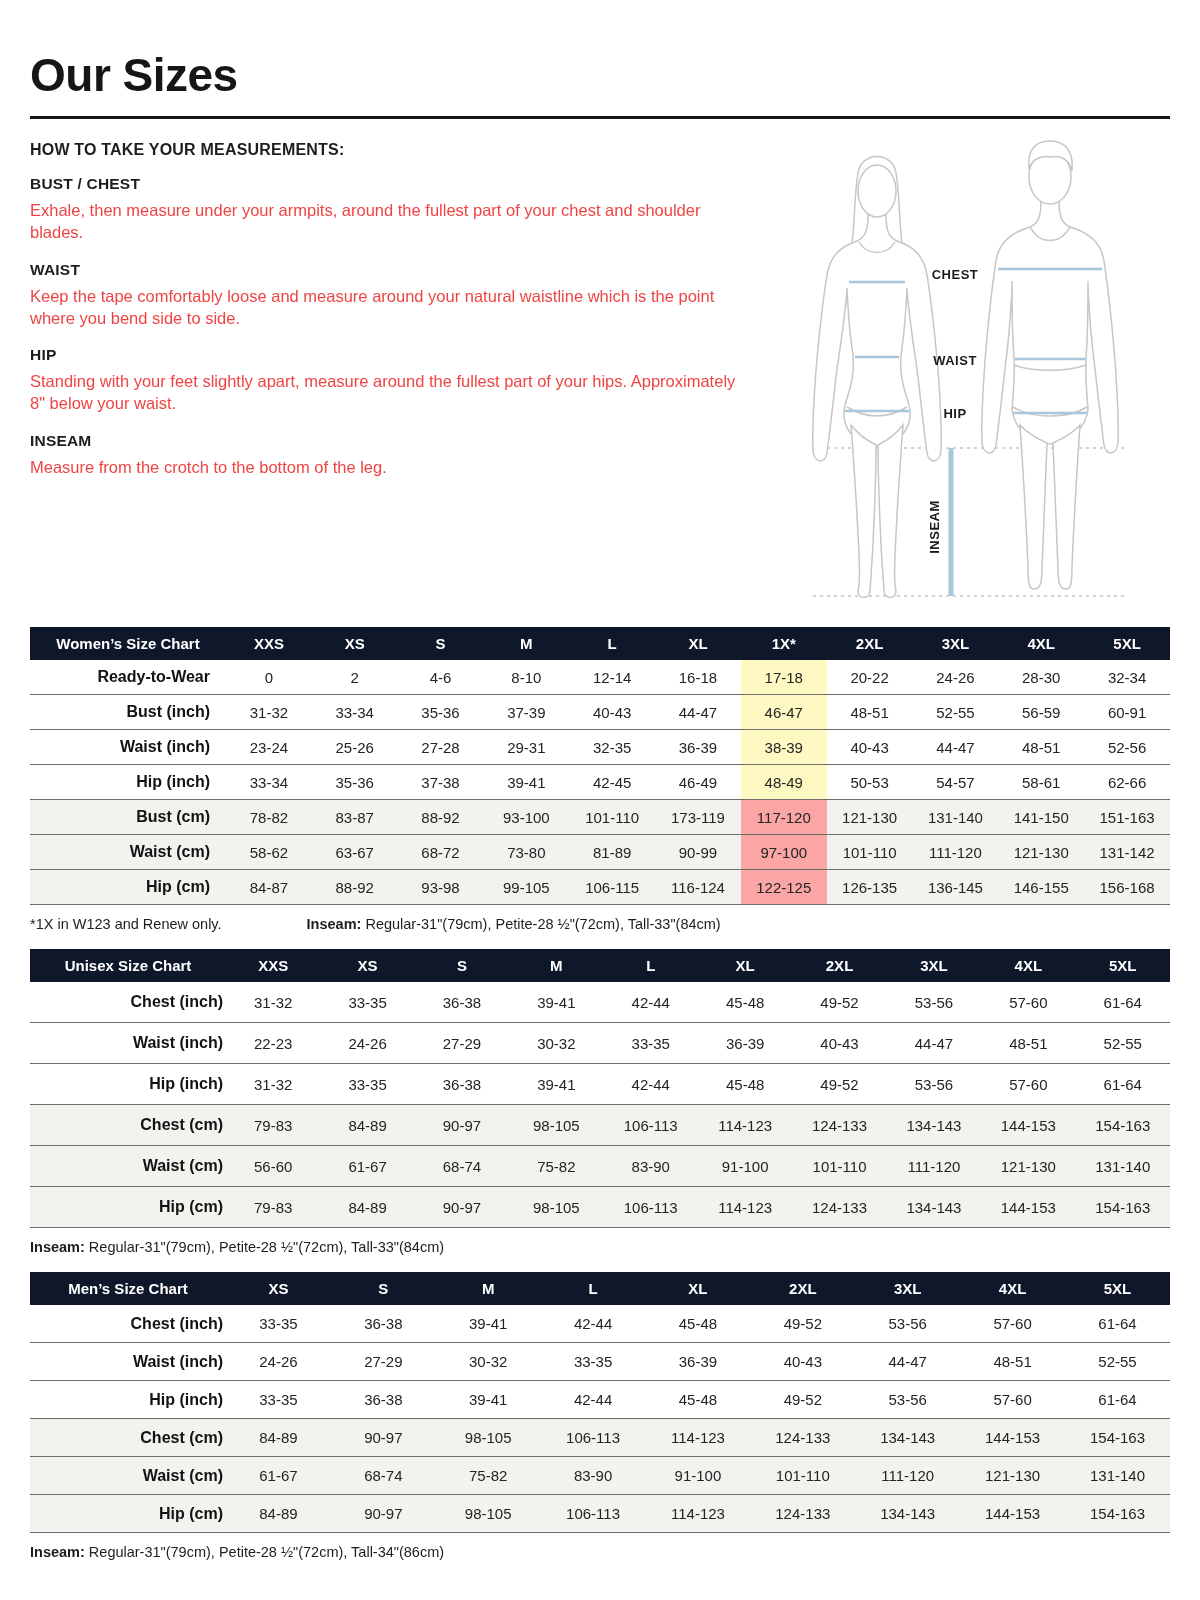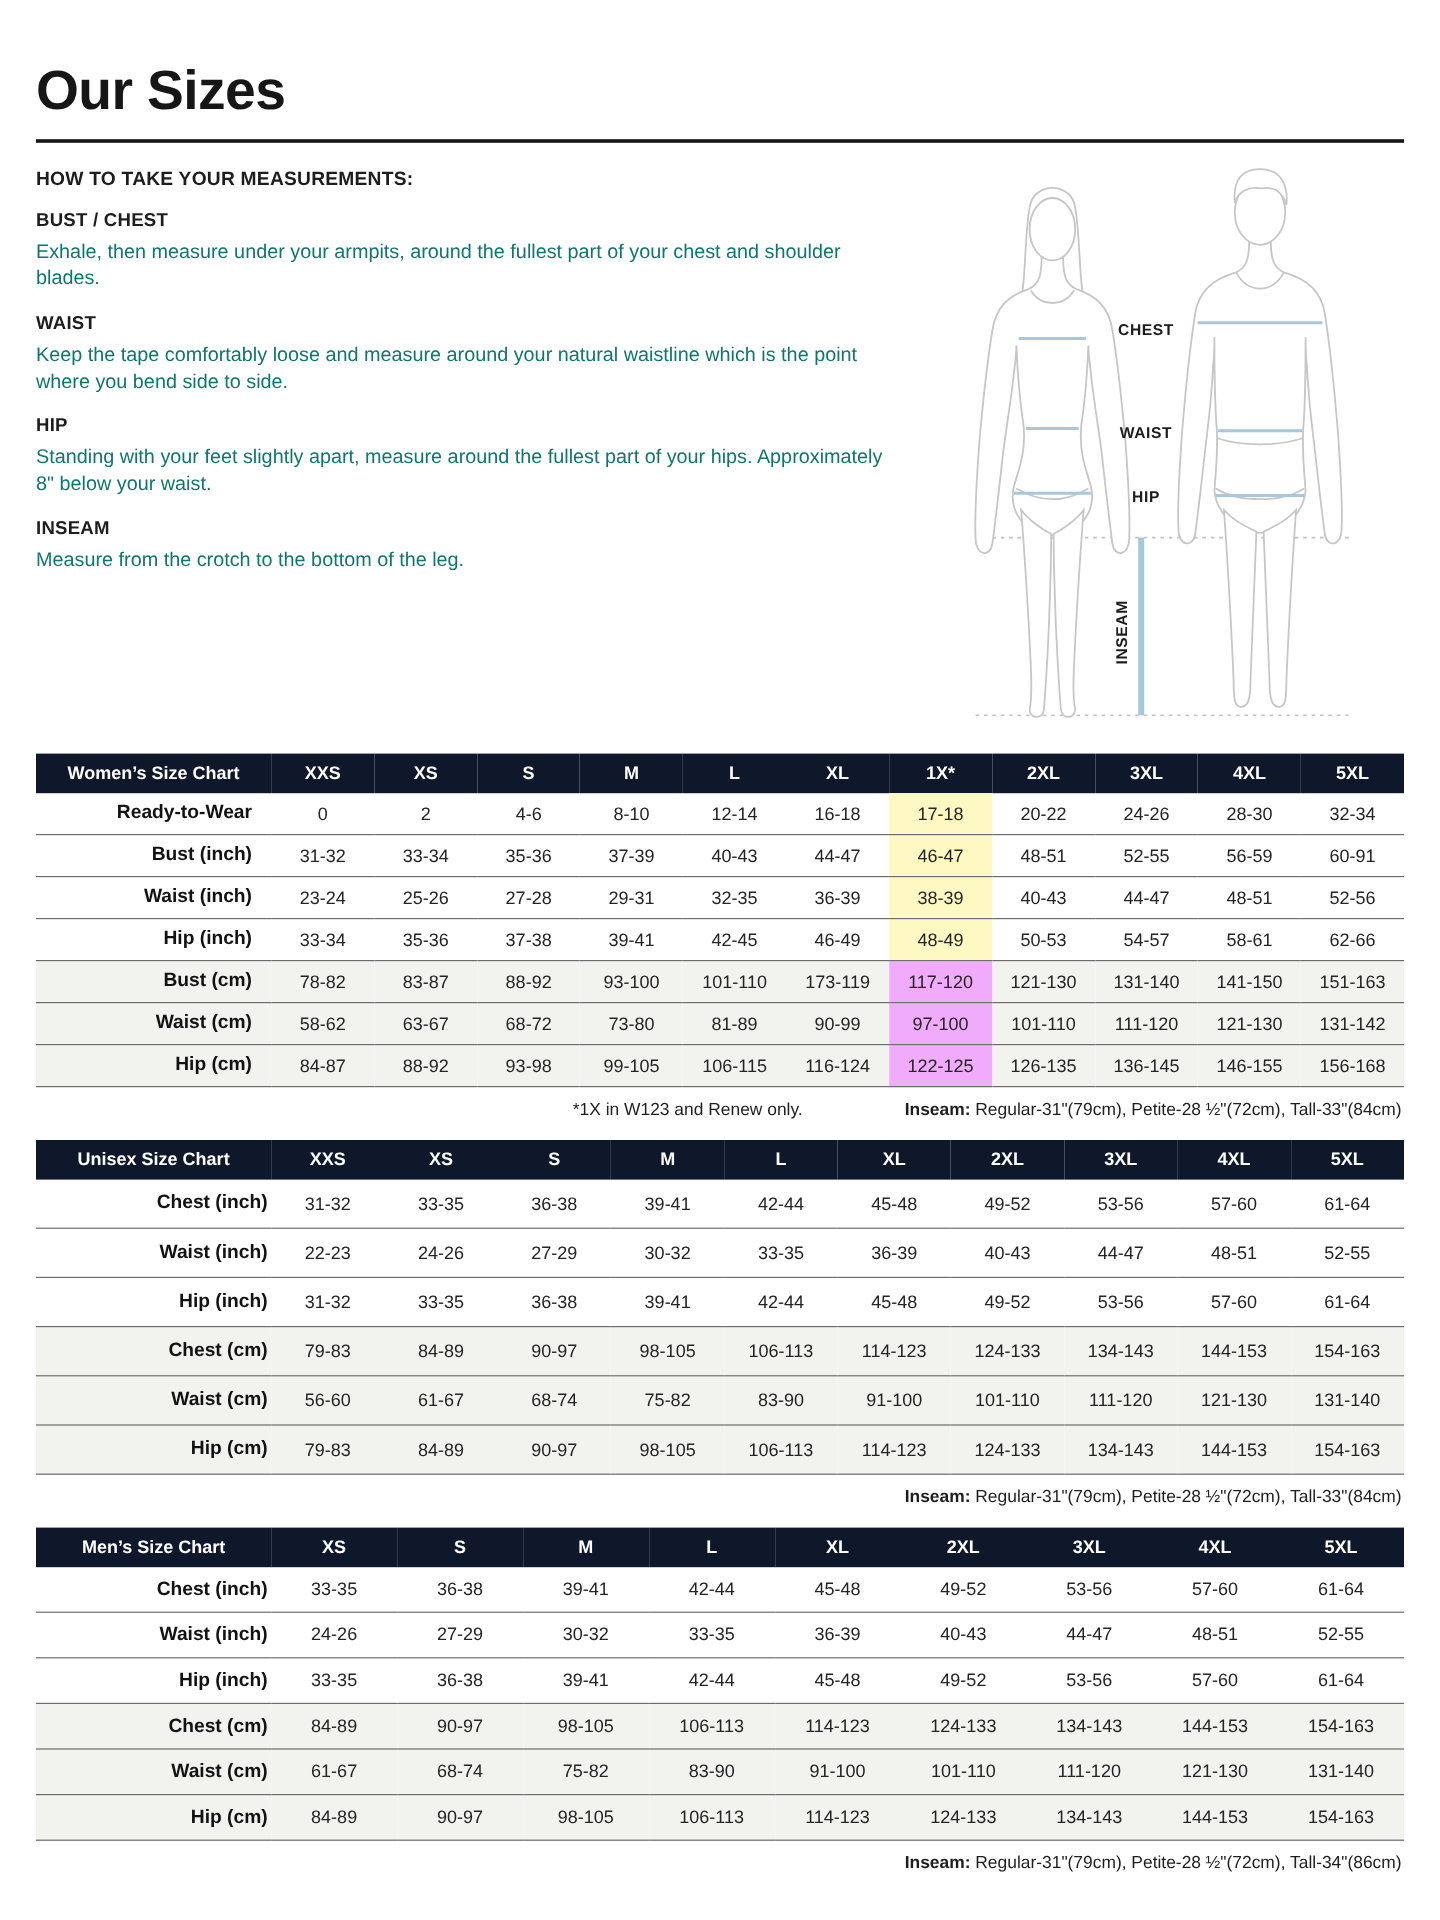--- a/index.html
+++ b/index.html
@@ -12,47 +12,47 @@
   }
   .page { padding:24px 30px 0 30px;margin-top:24px; }
   .title { font-size:46px; font-weight:800; letter-spacing:-0.5px; color:#161616; }
   .rule { border:none; border-top:3px solid #161616; margin-top:14px; }
 
   .intro-row { display:flex; margin-top:22px; }
   .intro-text { width:730px; padding-right:10px; }
   .how-heading { font-size:16px; font-weight:800; color:#1d1d1d; letter-spacing:0.2px; margin-bottom:16px; }
   .measure-section { margin-bottom:17px; }
   .measure-label { font-size:15.5px; font-weight:800; color:#1d1d1d; letter-spacing:0.2px; margin-bottom:6px; }
-  .measure-text { font-size:16.5px; line-height:1.35; color:#0f766e; }
+  .measure-text { font-size:16.5px; line-height:1.35; color:#ef4444; }
 
   .figure-wrap { width:415px; margin-top:-6px; }
   svg text.fig-label { font-size:13px; font-weight:bold; fill:#1c1c1c; letter-spacing:0.5px; }
 
   .tables { margin-top:10px; }
   table { border-collapse:collapse; table-layout:fixed; width:100%; }
   thead th {
     background:#0f172a; color:#fff; font-weight:bold; font-size:15px;
     padding:8px 4px; text-align:center;
   }
   thead th:first-child { width:196px; }
   tbody td {
     text-align:center; font-size:15px; color:#242424;
     border-bottom:1.5px solid #6d6d6d; padding:8px 3px;
   }
   tbody tr:first-child td { border-top:none; }
   td.rowlabel { font-weight:bold; text-align:right; padding-right:16px; font-size:16px; color:#121212; }
   tr.cm td { background:#f2f2ef; }
   td.hl { background:#fef9c3; }
-  tr.cm td.hl { background:#f0abfc; }
+  tr.cm td.hl { background:#fca5a5; }
 
   .t-unisex tbody td { padding:11px 3px; }
   .t-men tbody td { padding:9.5px 3px; }
 
   .footnote {
-    display:flex; justify-content:flex-end; gap:85px;
+    display:flex; gap:85px;
     font-size:14.5px; color:#1e1e1e; margin:11px 2px 17px 0;
   }
   .footnote .bold { font-weight:bold; }
 </style>
 </head>
 <body>
 
 <div class="page">
 
   <div class="title">Our Sizes</div>

